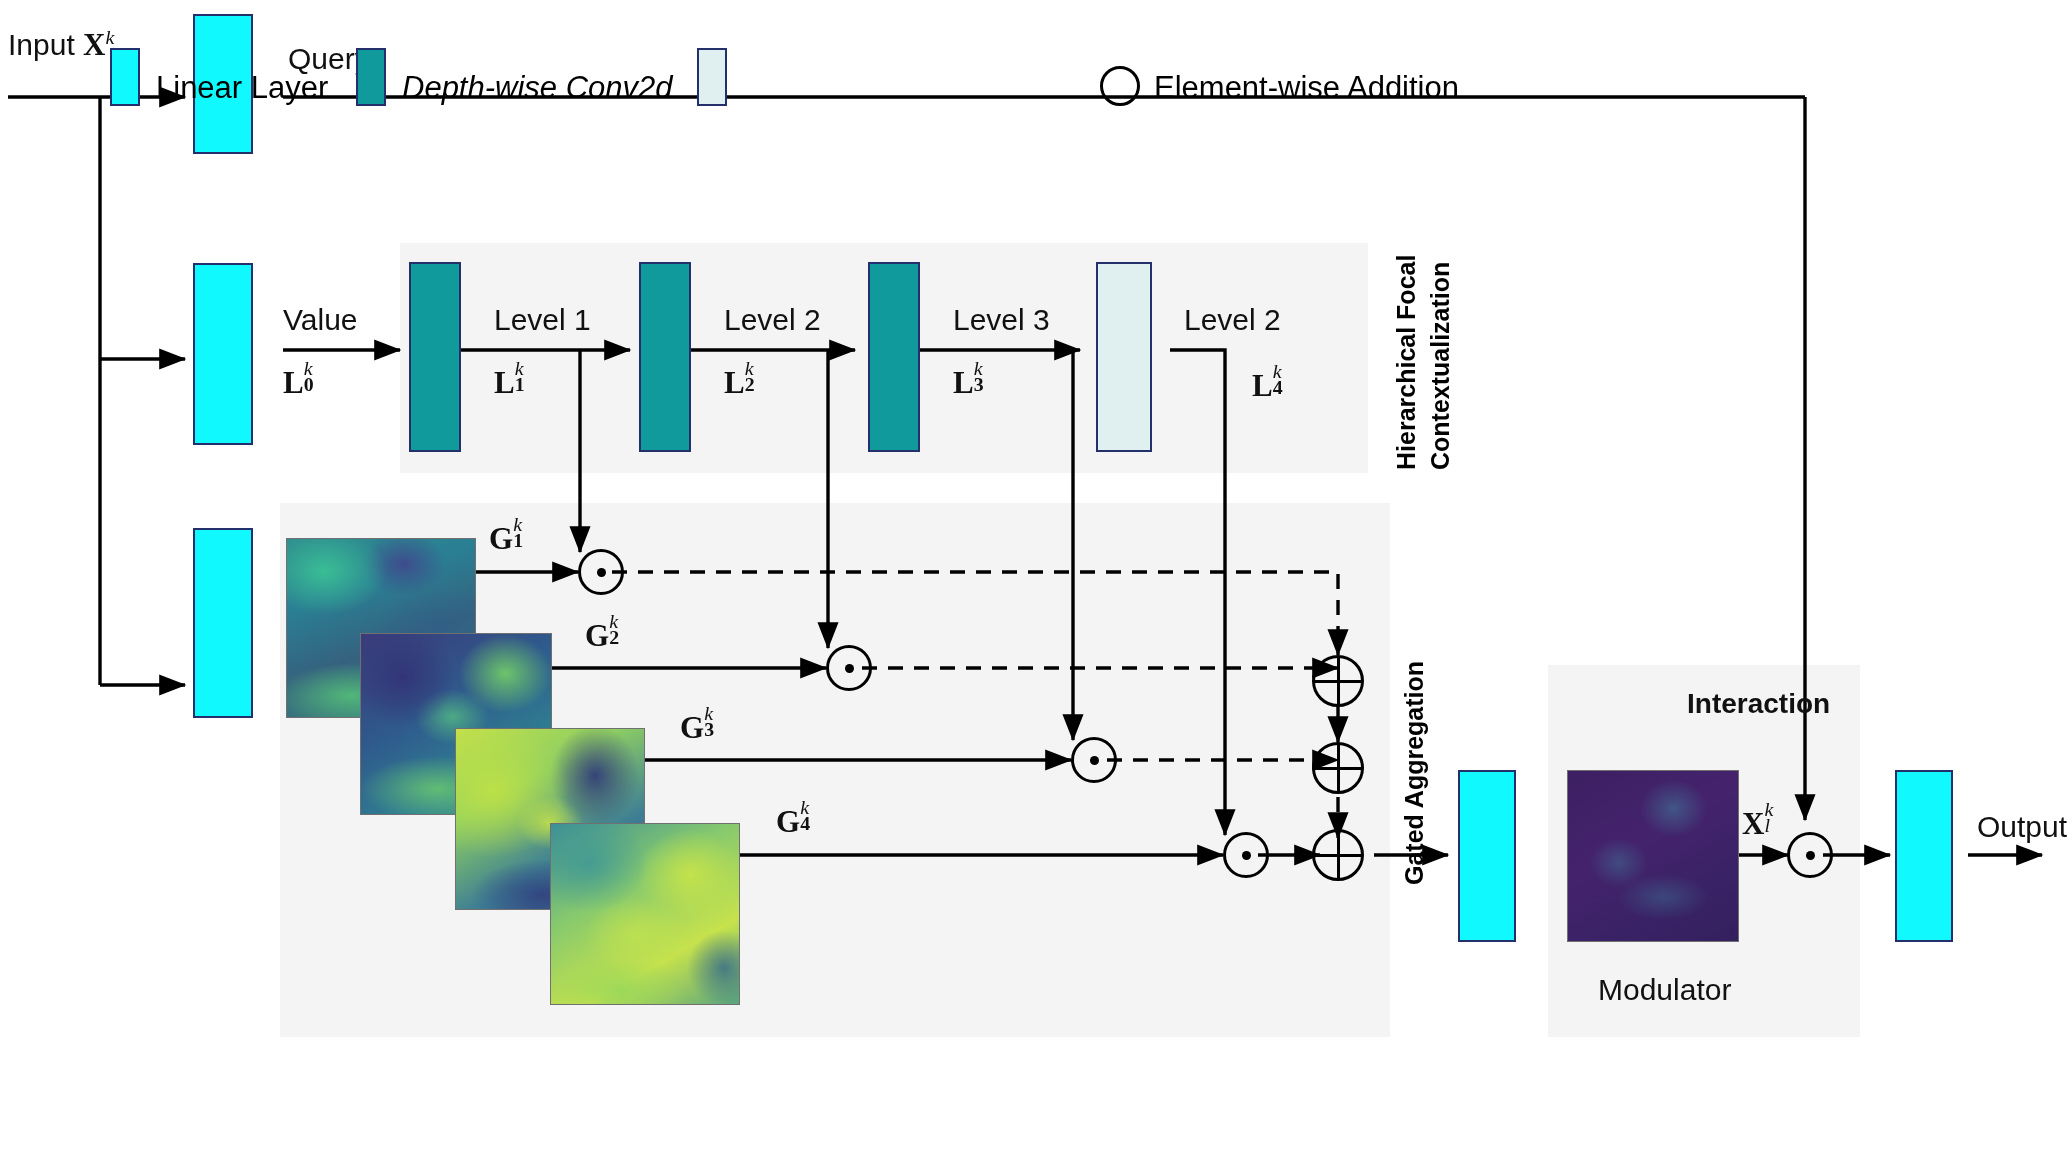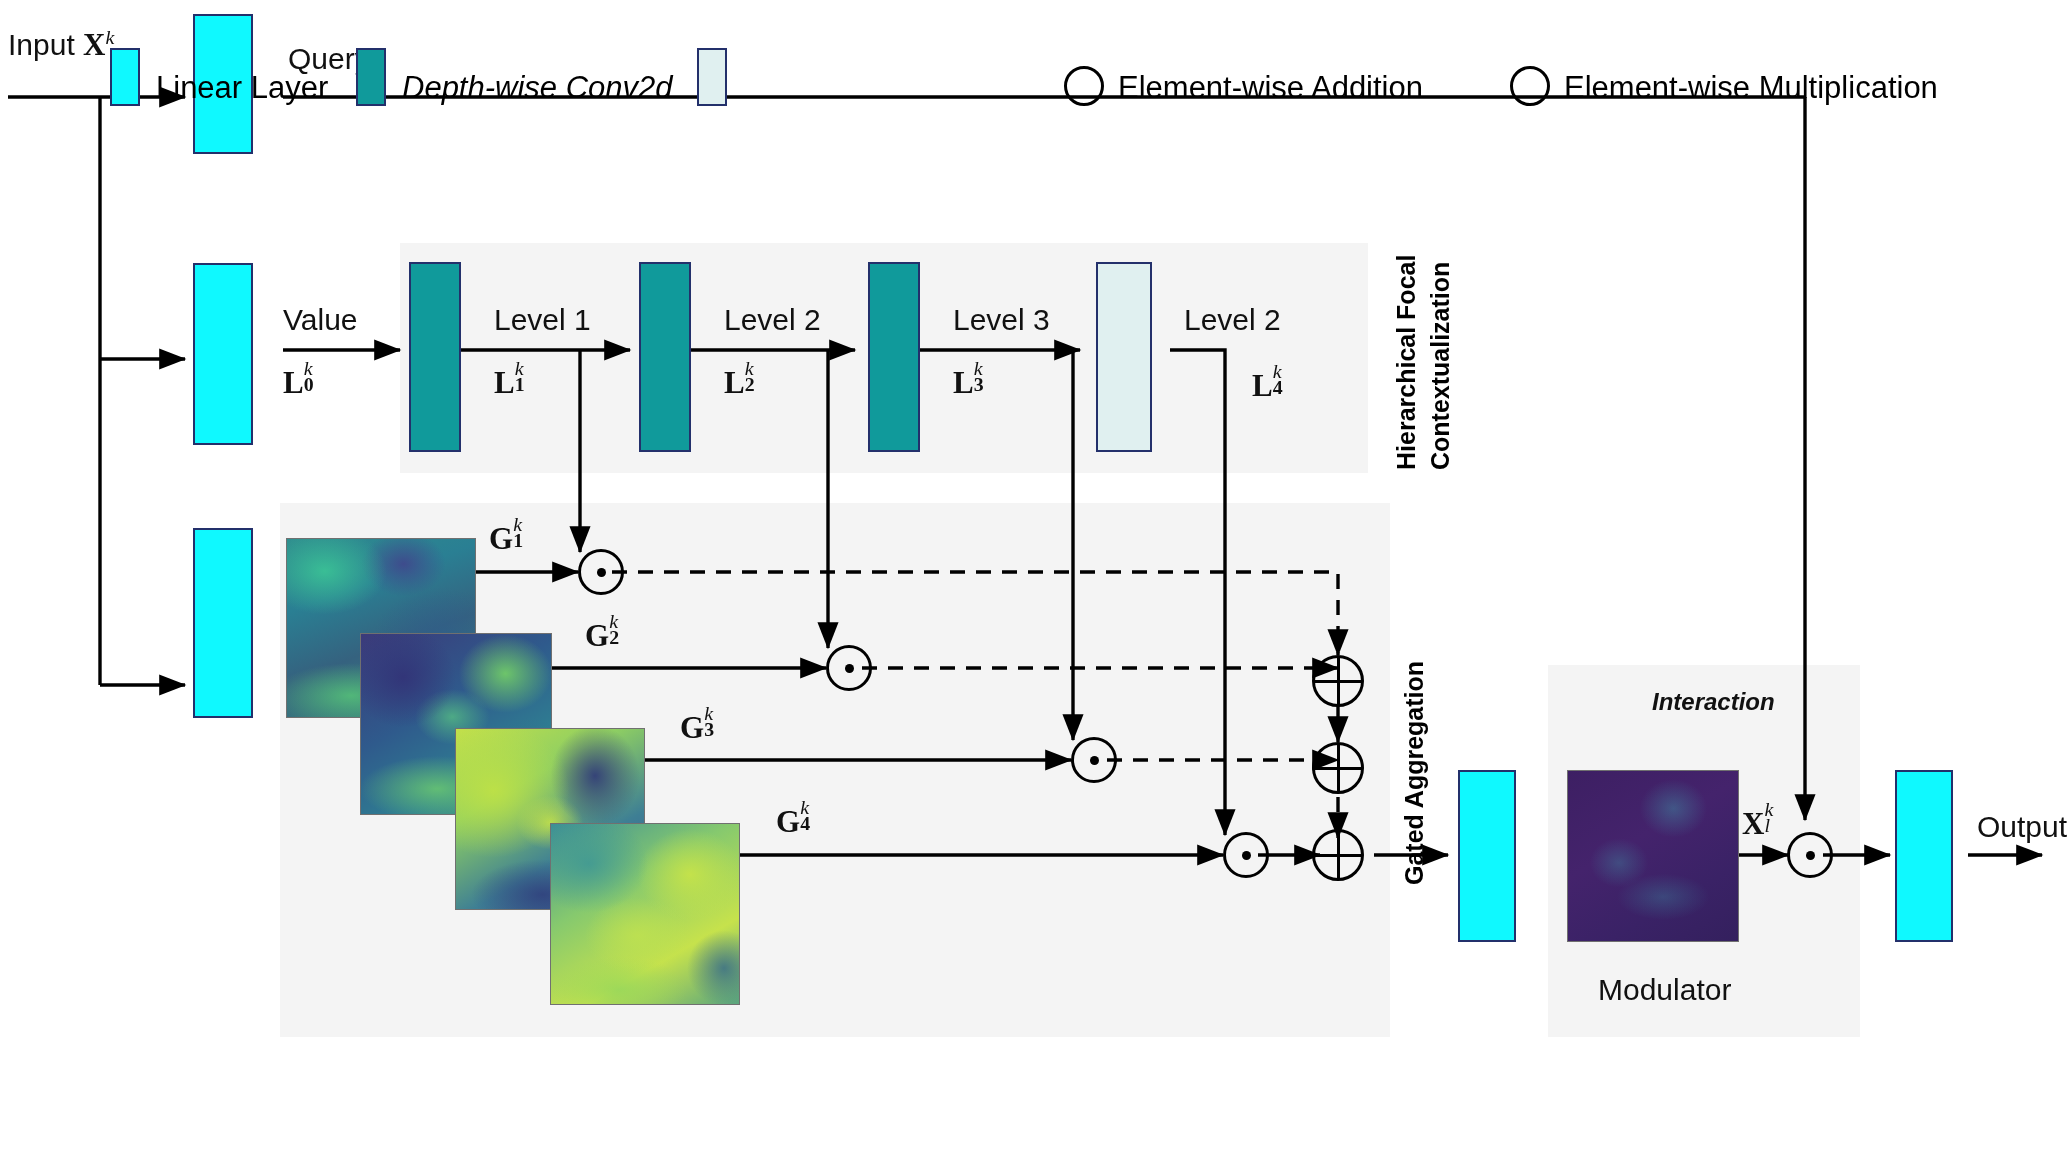--- a/index.html
+++ b/index.html
@@ -236,48 +236,42 @@
     <span class="msub"><span>G</span><span class="sp">k</span><span class="sb">3</span></span>
   </div>
   <div class="lbl math" style="left:776px;top:806px;">
     <span class="msub"><span>G</span><span class="sp">k</span><span class="sb">4</span></span>
   </div>
 
   <div class="vert" style="left:1392px;top:470px;">Hierarchical Focal</div>
   <div class="vert" style="left:1426px;top:470px;">Contextualization</div>
   <div class="vert" style="left:1400px;top:885px;">Gated Aggregation</div>
 
-  <div class="lbl bold" style="left:1652px;top:690px;font-size:24px;font-style:italic;">Interaction</div>
+  <div class="lbl bold" style="left:1687px;top:690px;font-size:28px;">Interaction</div>
   <div class="lbl" style="left:1598px;top:975px;">Modulator</div>
 
   <div class="lbl math" style="left:1742px;top:808px;">
     <span class="msub"><span>X</span><span class="sp">k</span><span class="sb" style="font-style:italic;font-weight:normal;">l</span></span>
   </div>
 
   <div class="lbl" style="left:1977px;top:812px;">Output</div>
 
   <div id="legend">
     <div class="lg-item" style="left:110px;">
       <span class="lg-box" style="background:#0ff9ff;"></span>
       <span class="lg-txt">Linear Layer</span>
     </div>
     <div class="lg-item" style="left:356px;font-style:italic;">
       <span class="lg-box" style="background:#109a9b;"></span>
       <span class="lg-txt">Depth-wise Conv2d</span>
     </div>
     <div class="lg-item" style="left:697px;">
       <span class="lg-box" style="background:#e0f0f0;"></span>
     </div>
-    <div class="lg-item" style="left:1064px;">
+    <div class="lg-item" style="left:1100px;">
       <span class="lg-op">
         <span class="hbar"></span><span class="vbar"></span>
       </span>
       <span class="lg-txt">Element-wise Addition</span>
     </div>
-    <div class="lg-item" style="left:1510px;">
-      <span class="lg-op">
-        <span class="dot"></span>
-      </span>
-      <span class="lg-txt">Element-wise Multiplication</span>
-    </div>
   </div>
 
 </div>
 
 </body></html>

